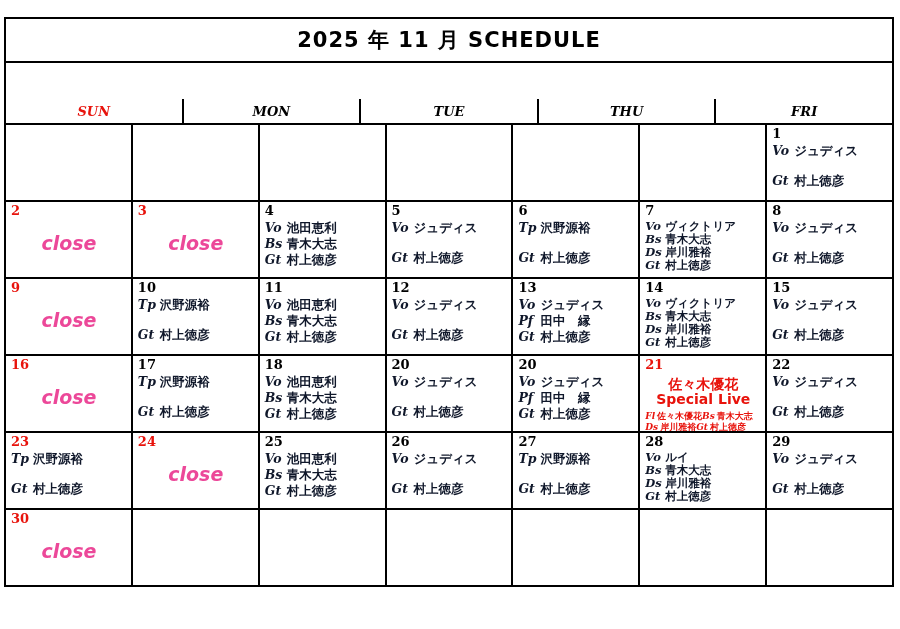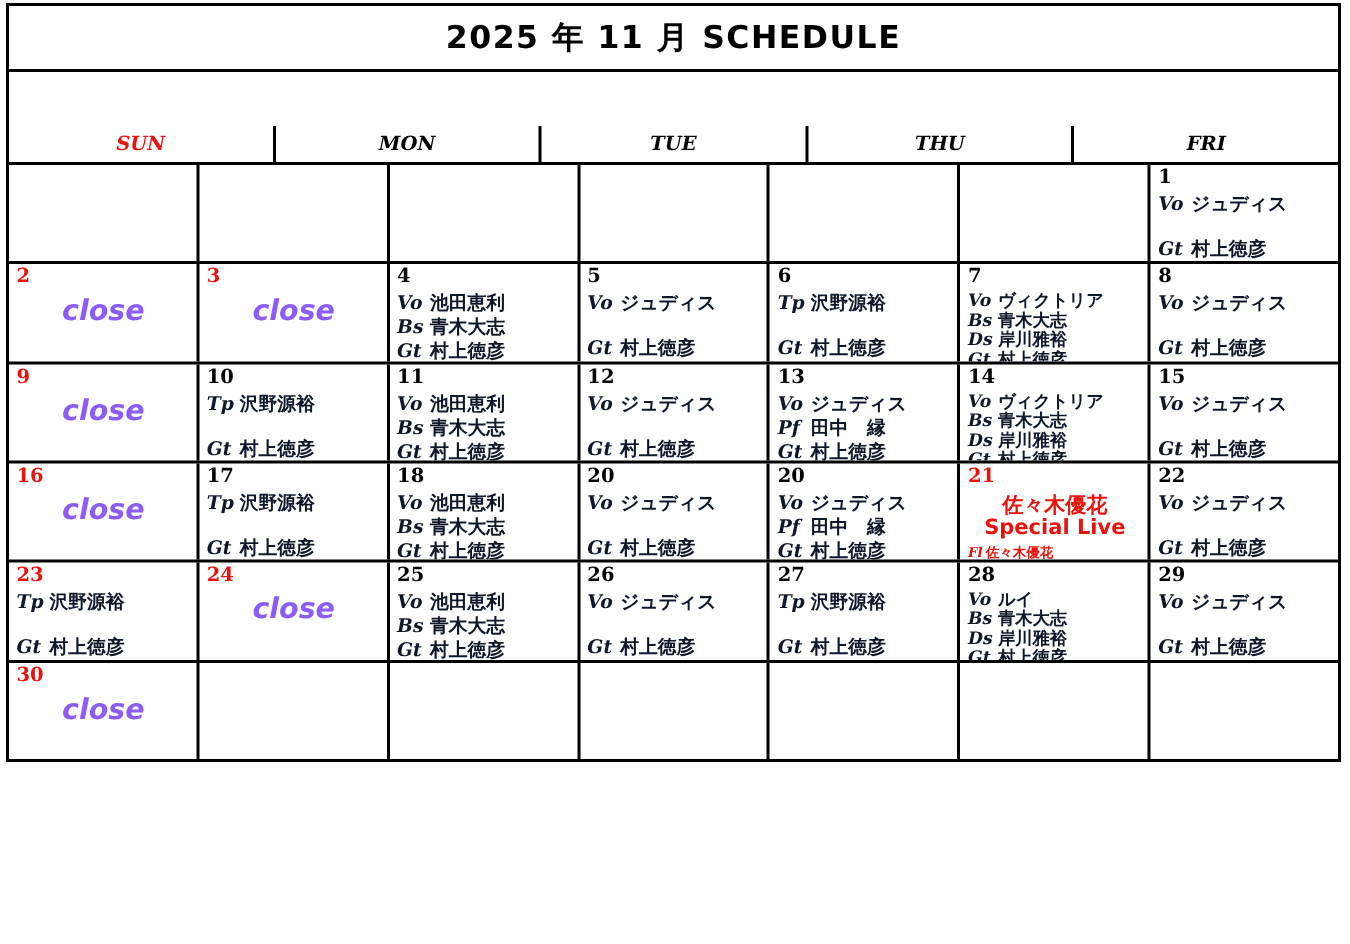--- a/index.html
+++ b/index.html
@@ -9,23 +9,23 @@
   }
   body {
     width: 900px;
     height: 629px;
     font-family: "DejaVu Sans", sans-serif;
     overflow: hidden;
   }
   .calendar {
     position: absolute;
     left: 4px;
-    top: 2px;
+    top: 17px;
     width: 890px;
-    height: 506px;
+    height: 570px;
     border: 2px solid #000;
     box-sizing: border-box;
     display: flex;
     flex-direction: column;
   }
   .title-row {
     height: 42px;
     border-bottom: 2px solid #000;
     display: flex;
     align-items: center;
@@ -79,27 +79,27 @@
   .day-cell:last-child { border-right: none; }
   .daynum {
     font-size: 13px;
     font-weight: bold;
     font-family: "DejaVu Serif", serif;
     line-height: 14px;
     color: #000;
   }
   .daynum.red { color: #e8130c; }
   .close-txt {
-    color: #8b5cf6;
+    color: #ec4899;
     font-size: 19px;
     font-weight: bold;
     font-style: italic;
     text-align: center;
     font-family: "DejaVu Sans", sans-serif;
-    margin-top: 4px;
+    margin-top: 14px;
   }
   .lineup {
     margin-top: 2px;
   }
   .entry {
     display: flex;
     font-size: 12.5px;
     font-weight: bold;
     line-height: 16px;
     white-space: nowrap;
@@ -139,21 +139,20 @@
     margin-top: 4px;
     color: #e8130c;
     font-size: 9px;
     font-weight: bold;
     line-height: 11px;
     font-family: "DejaVu Sans", sans-serif;
   }
   .special-members .mrow {
     display: flex;
     justify-content: flex-start;
-    flex-direction: column;
   }
   .special-members .mitem { white-space: nowrap; }
   .special-members .role {
     font-style: italic;
     font-family: "DejaVu Serif", serif;
     margin-right: 2px;
   }
   .dense .entry { line-height: 13px; font-size: 11.5px; }
   .dense .entry .role { width: 20px; flex: 0 0 20px; }
 </style>

